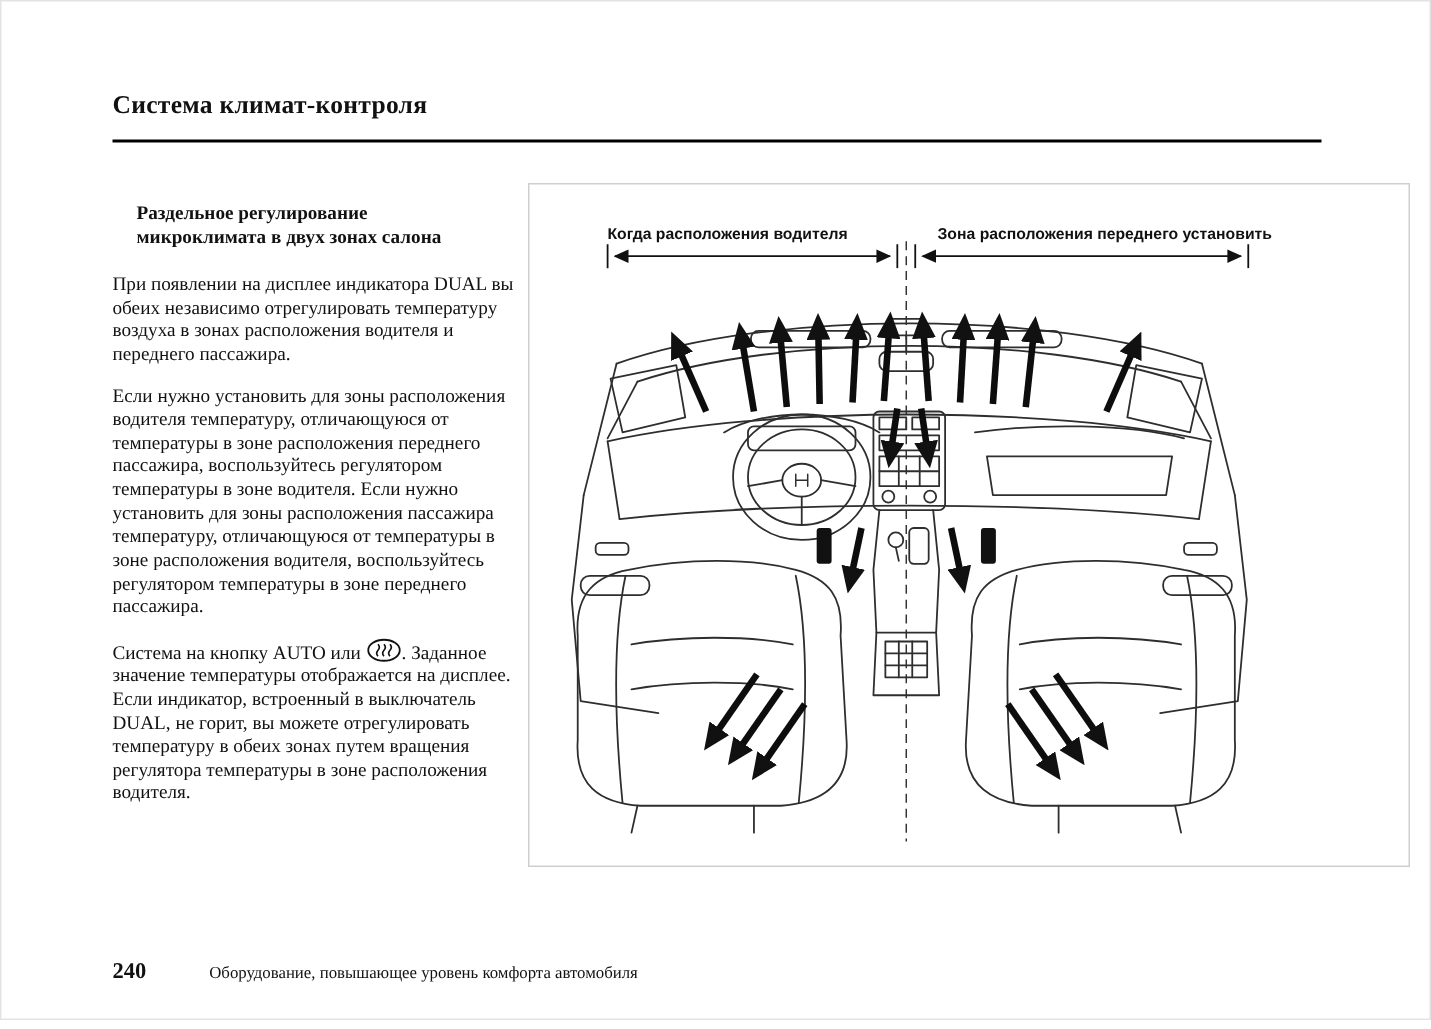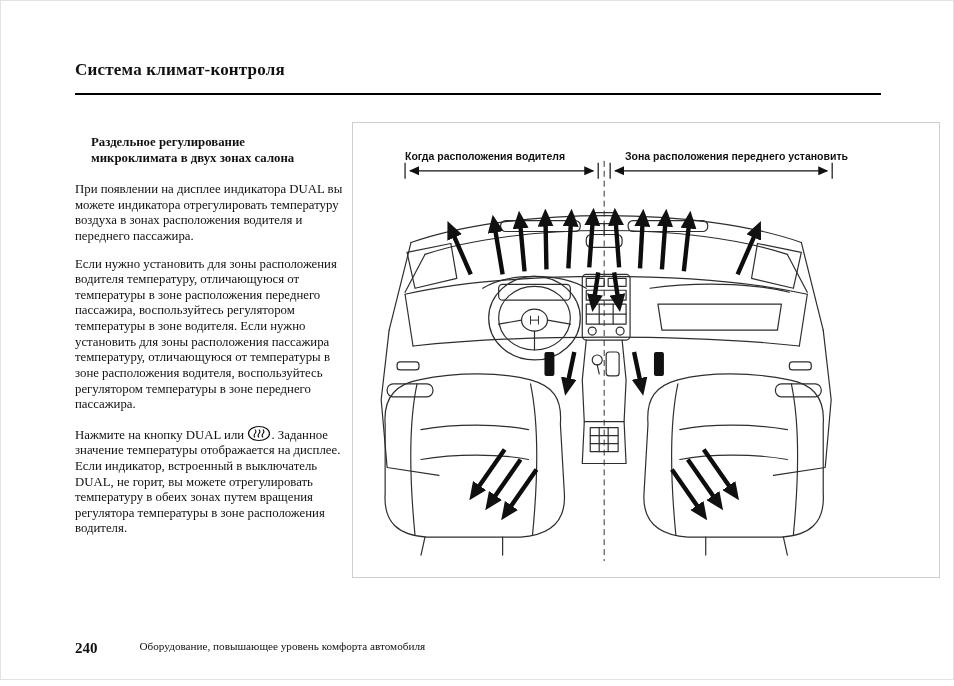--- a/index.html
+++ b/index.html
@@ -70,39 +70,39 @@
   }
   .zone-label-driver { left: 52px; top: 27px; }
   .zone-label-passenger { left: 272px; top: 27px; }
   .diagram-art { position: absolute; left: 0; top: 0; width: 100%; height: 100%; }
 
   .page-footer {
     position: absolute;
     left: 75px;
     top: 640px;
     display: flex;
-    align-items: flex-start;
+    align-items: center;
     gap: 10px;
   }
   .footer-number { font-size: 15px; font-weight: 700; }
   .footer-text { font-size: 11.2px; font-weight: 400; margin-left: 32px; }
 </style>
 </head>
 <body>
 
 <div class="page">
 
   <h1 class="page-title">Система климат-контроля</h1>
   <div class="title-rule"></div>
 
   <section class="text-column">
     <h2 class="section-heading">Раздельное регулирование микроклимата в двух зонах салона</h2>
-    <p class="body-paragraph">При появлении на дисплее индикатора DUAL вы можете индикатора отрегулировать температуру воздуха в зонах расположения водителя и переднего пассажира.</p>
+    <p class="body-paragraph">При появлении на дисплее индикатора DUAL вы обеих независимо отрегулировать температуру воздуха в зонах расположения водителя и переднего пассажира.</p>
     <p class="body-paragraph">Если нужно установить для зоны расположения водителя температуру, отличающуюся от температуры в зоне расположения переднего пассажира, воспользуйтесь регулятором температуры в зоне водителя. Если нужно установить для зоны расположения пассажира температуру, отличающуюся от температуры в зоне расположения водителя, воспользуйтесь регулятором температуры в зоне переднего пассажира.</p>
-    <p class="body-paragraph"><span>Нажмите на кнопку DUAL или </span><span class="inline-icon"><svg width="24" height="17" viewBox="0 0 24 17" aria-hidden="true">
+    <p class="body-paragraph"><span>Система на кнопку AUTO или </span><span class="inline-icon"><svg width="24" height="17" viewBox="0 0 24 17" aria-hidden="true">
             <ellipse cx="12" cy="8.5" rx="10.5" ry="7" fill="none" stroke="#111" stroke-width="1.2"></ellipse>
             <path d="M8,12.5 q-1.8,-2 0,-4 q1.8,-2 0,-4" fill="none" stroke="#111" stroke-width="1.1"></path>
             <path d="M12,12.5 q-1.8,-2 0,-4 q1.8,-2 0,-4" fill="none" stroke="#111" stroke-width="1.1"></path>
             <path d="M16,12.5 q-1.8,-2 0,-4 q1.8,-2 0,-4" fill="none" stroke="#111" stroke-width="1.1"></path>
           </svg></span><span>. Заданное значение температуры отображается на дисплее. Если индикатор, встроенный в выключатель DUAL, не горит, вы можете отрегулировать температуру в обеих зонах путем вращения регулятора температуры в зоне расположения водителя.</span></p>
   </section>
 
   <figure class="diagram-panel">
     <div class="zone-label zone-label-driver">Когда расположения водителя</div>
     <div class="zone-label zone-label-passenger">Зона расположения переднего установить</div>

